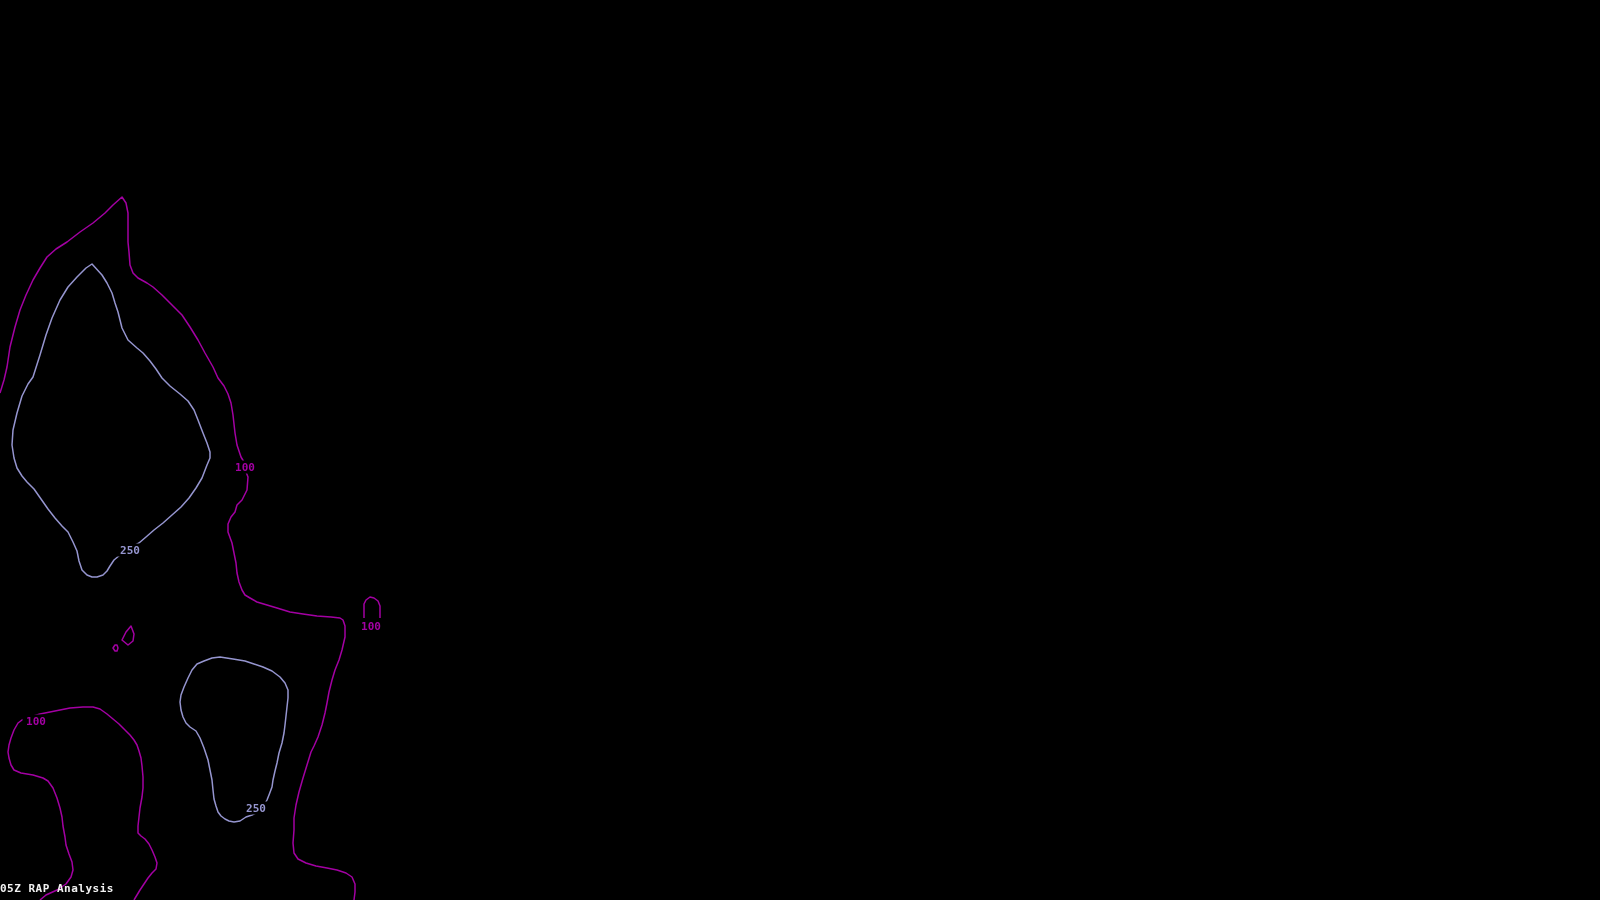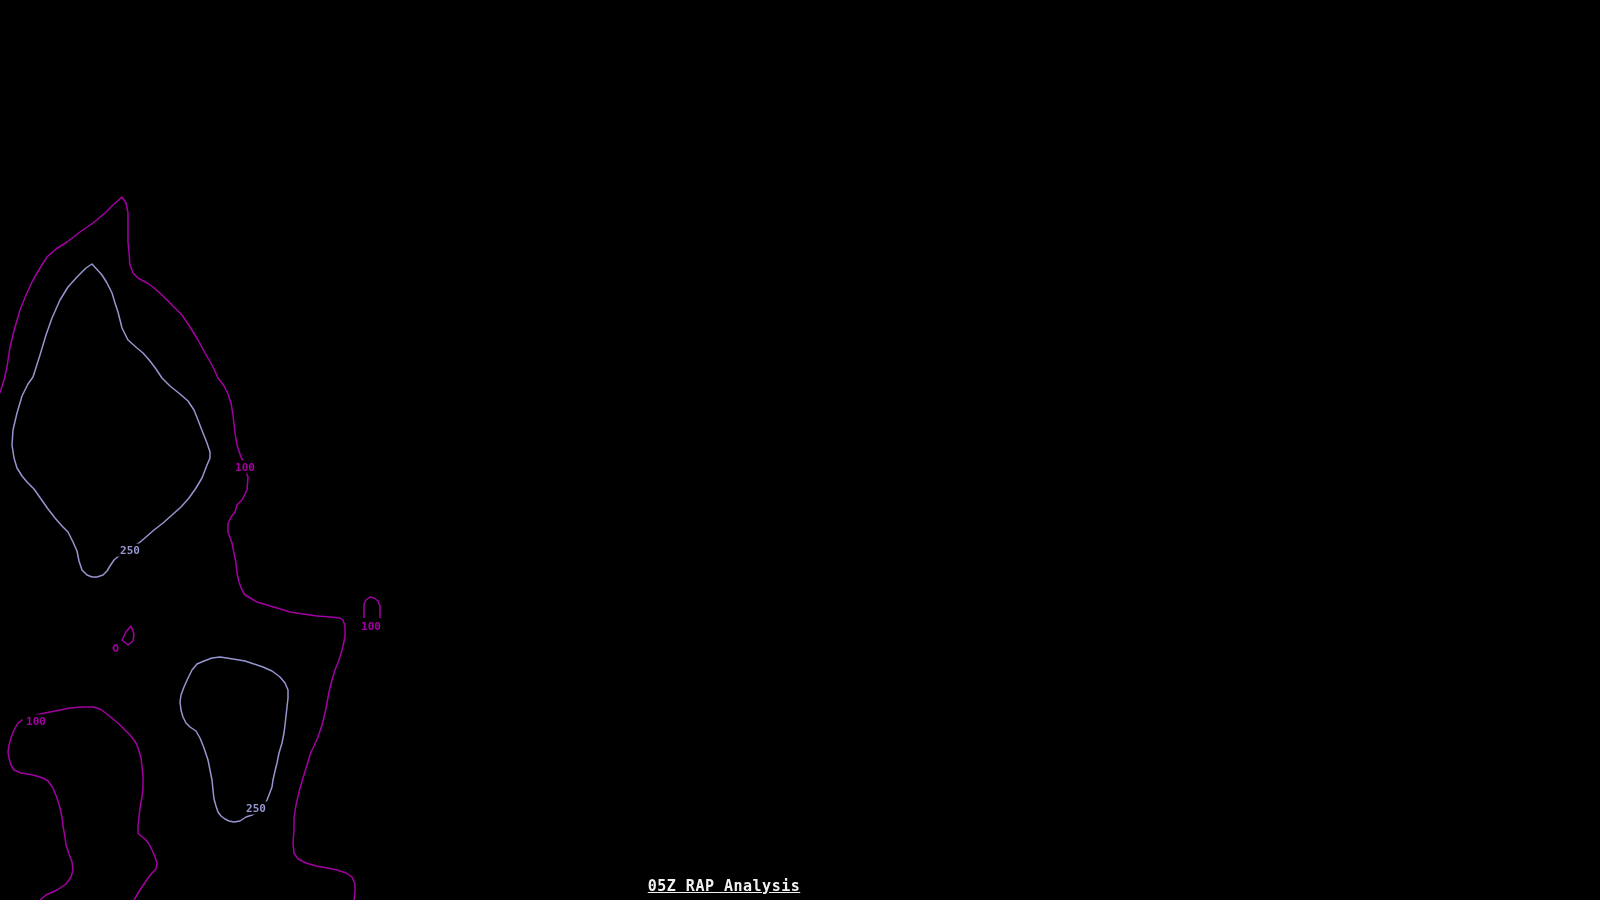--- a/index.html
+++ b/index.html
@@ -26,27 +26,26 @@
   .contour-label {
     font-family: "DejaVu Sans Mono", monospace;
     font-size: 11px;
     font-weight: bold;
   }
   .footer-title {
     position: absolute;
     left: 0;
     right: 0;
     bottom: 5px;
-    text-align: center;
+    text-align: left;
     font-family: "DejaVu Sans Mono", monospace;
-    font-size: 15px;
+    font-size: 11px;
     font-weight: bold;
     letter-spacing: 0.5px;
     color: #F2F2F2;
-    text-decoration: underline;
   }
 </style>
 </head>
 <body>
 
 <div class="screen">
   <svg id="contour-canvas" viewBox="0 0 1600 900" style="background: rgb(0, 0, 0);">
       <polyline points="0,393 4,380 7,367 10,347 15,327 20,310 26,295 33,280 40,268 47,257 56,249 67,242 80,232 93,223 105,213 113,205 122,197 126,203 128,213 128,228 128,242 129,252 130,265 133,273 138,278 147,283 153,287 162,295 172,305 182,315 190,327 198,340 205,353 213,367 218,378 224,386 228,394 231,403 233,415 235,433 237,445 241,457 244,462 246,472 248,477 247,490 242,500 237,505 235,512 231,517 228,524 228,532 232,543 234,553 236,563 237,573 239,582 242,590 245,595 250,598 257,602 267,605 277,608 290,612 303,614 317,616 331,617 340,618 343,620 345,626 345,637 342,650 339,660 335,670 332,680 329,692 327,703 325,713 322,725 318,737 314,746 311,752 307,765 303,778 299,792 296,805 294,818 294,830 293,843 294,853 298,859 306,863 316,866 327,868 337,870 346,873 352,877 355,884 355,892 354,900" fill="none" stroke="#A300A3" stroke-width="1.5" stroke-linejoin="round"></polyline>
       <polygon points="92,264 102,275 107,283 112,293 115,303 118,312 122,328 128,340 137,348 143,353 150,361 156,369 162,378 170,386 180,394 188,401 194,410 198,420 203,433 207,443 210,452 210,458 207,465 202,478 196,488 189,498 181,507 172,515 163,523 154,530 146,537 139,543 132,547 120,555 114,560 110,566 107,571 103,575 97,577 92,577 87,575 82,570 79,561 77,551 73,542 68,532 62,526 55,518 48,509 41,499 34,489 27,482 22,476 17,468 14,458 12,445 13,430 17,413 22,396 28,384 33,377 40,355 46,335 52,318 60,300 68,287 77,277 86,268" fill="none" stroke="#9595CF" stroke-width="1.5" stroke-linejoin="round"></polygon>
       <polyline points="364,618 364,604 366,600 370,597 374,598 378,601 380,606 380,618" fill="none" stroke="#A300A3" stroke-width="1.5" stroke-linejoin="round"></polyline>

